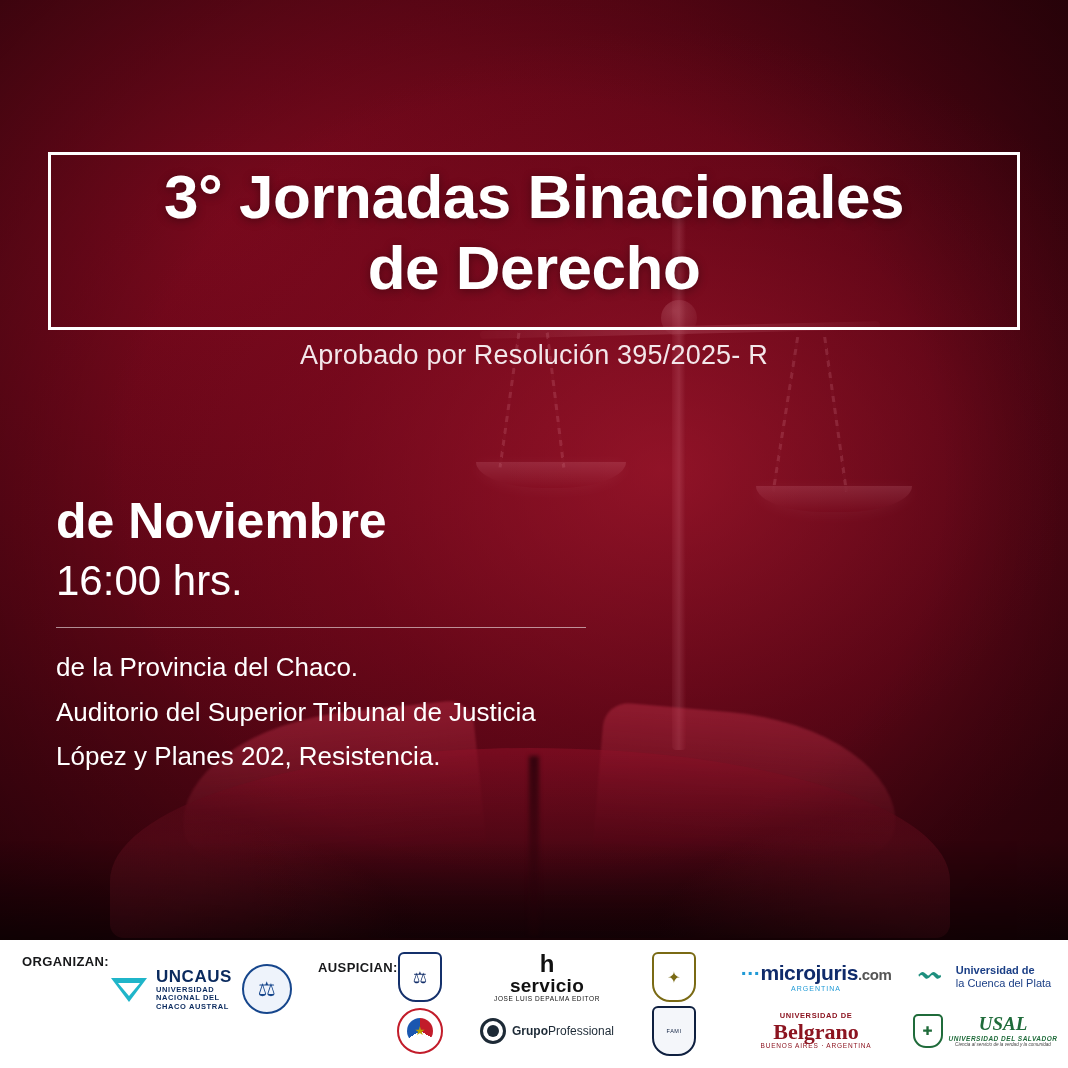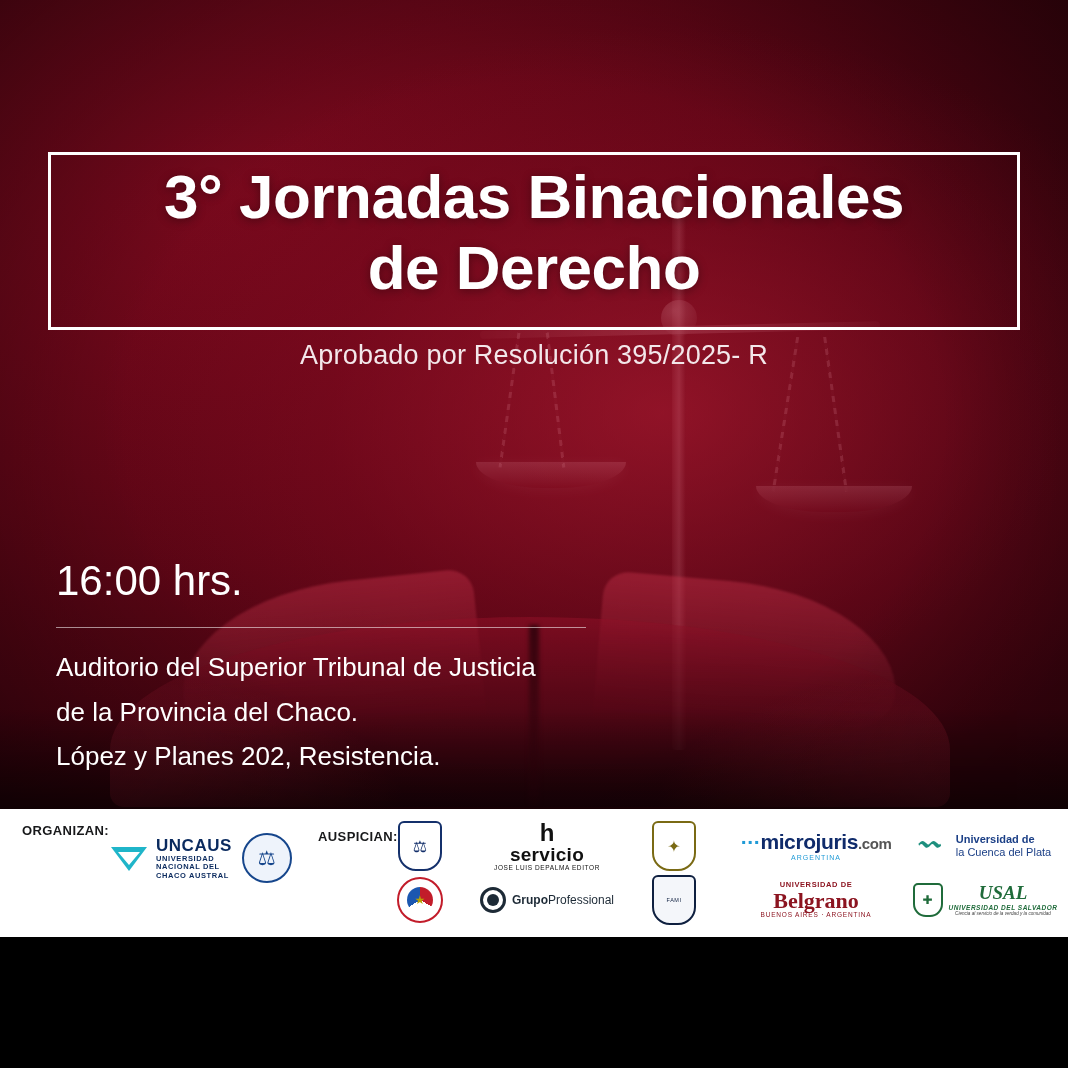--- a/index.html
+++ b/index.html
@@ -3,21 +3,21 @@
 <meta charset="utf-8">
 <style>
   html, body {
     margin: 0;
     padding: 0;
     background: #000;
   }
   .poster {
     position: relative;
     width: 1068px;
-    height: 937px;
+    height: 1068px;
     overflow: hidden;
     font-family: "Liberation Sans", sans-serif;
     background: #6b0c1c;
   }
 
   
   .bg {
     position: absolute;
     inset: 0;
     background:
@@ -458,27 +458,28 @@
   <div class="vignette"></div>
 
   <div class="title-frame"></div>
   <div class="title">
     <div>3° Jornadas Binacionales</div>
     <div>de Derecho</div>
   </div>
 
   <div class="subtitle">Aprobado por Resolución 395/2025- R</div>
 
+  <div class="date-month">de Noviembre</div>
   <div class="time">16:00 hrs.</div>
 
   <div class="rule"></div>
 
   <div class="venue">
+    <div>de la Provincia del Chaco.</div>
     <div>Auditorio del Superior Tribunal de Justicia</div>
-    <div>de la Provincia del Chaco.</div>
     <div>López y Planes 202, Resistencia.</div>
   </div>
 
   <div class="footer">
 
     <div class="org-block">
       <div class="footer-label">ORGANIZAN:</div>
       <div class="org-logos">
 
         <div class="uncaus">

